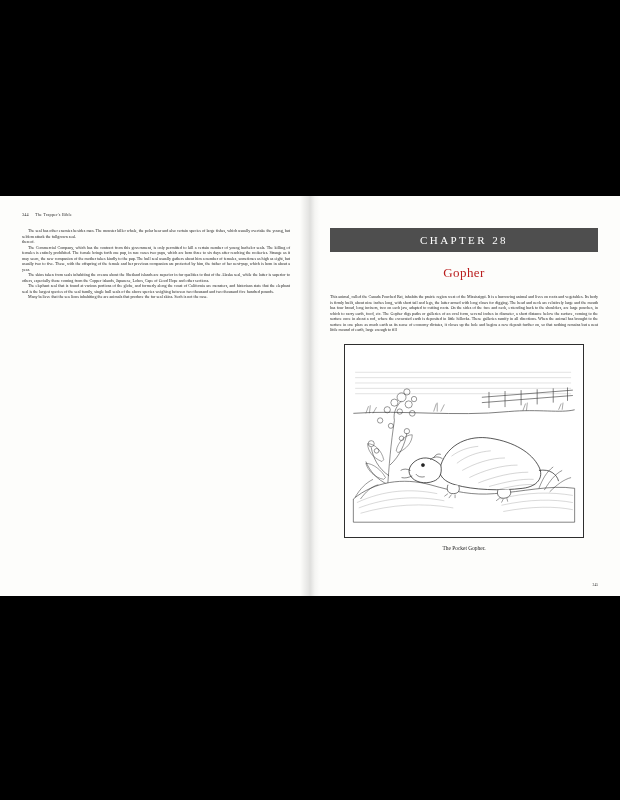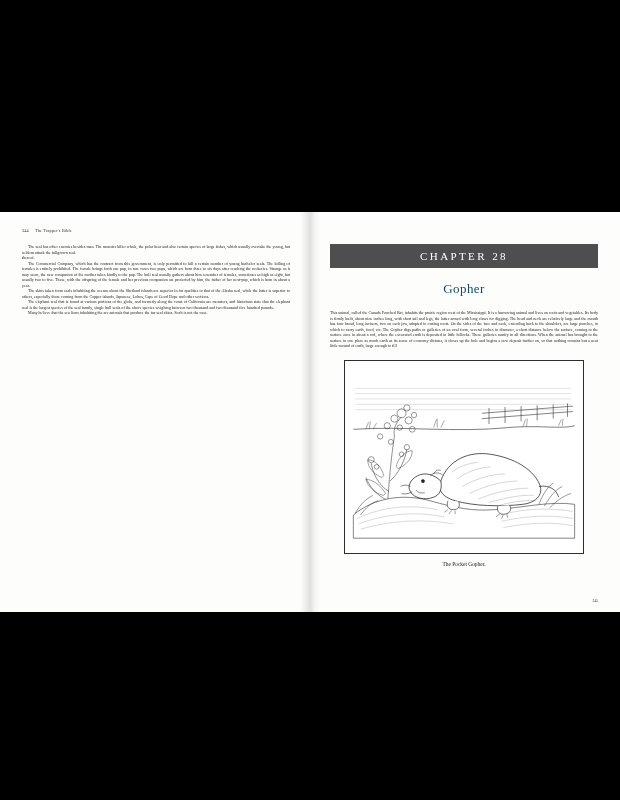--- a/index.html
+++ b/index.html
@@ -9,21 +9,21 @@
   }
   body {
     width: 620px;
     height: 800px;
     overflow: hidden;
     font-family: "Liberation Serif", serif;
   }
   .page-spread {
     position: absolute;
     left: 0;
-    top: 212px;
+    top: 196px;
     width: 620px;
     height: 400px;
     background: #ffffff;
     display: flex;
     border-radius: 29px;
   }
   .page {
     position: relative;
     height: 100%;
     box-sizing: border-box;
@@ -81,21 +81,21 @@
   .chapter-band .ch-label {
     color: #ffffff;
     font-size: 11px;
     letter-spacing: 2.4px;
     font-family: "Liberation Serif", serif;
   }
   .chapter-title {
     text-align: center;
     font-size: 13px;
     margin: 13px 0 13px 0;
-    color: #0c4a6e;
+    color: #b91c1c;
     letter-spacing: 0.4px;
   }
   .figure-box {
     margin: 11px 14px 0 14px;
     border: 1px solid #2e2e2e;
     background: #ffffff;
     height: 192px;
     position: relative;
     overflow: hidden;
   }

